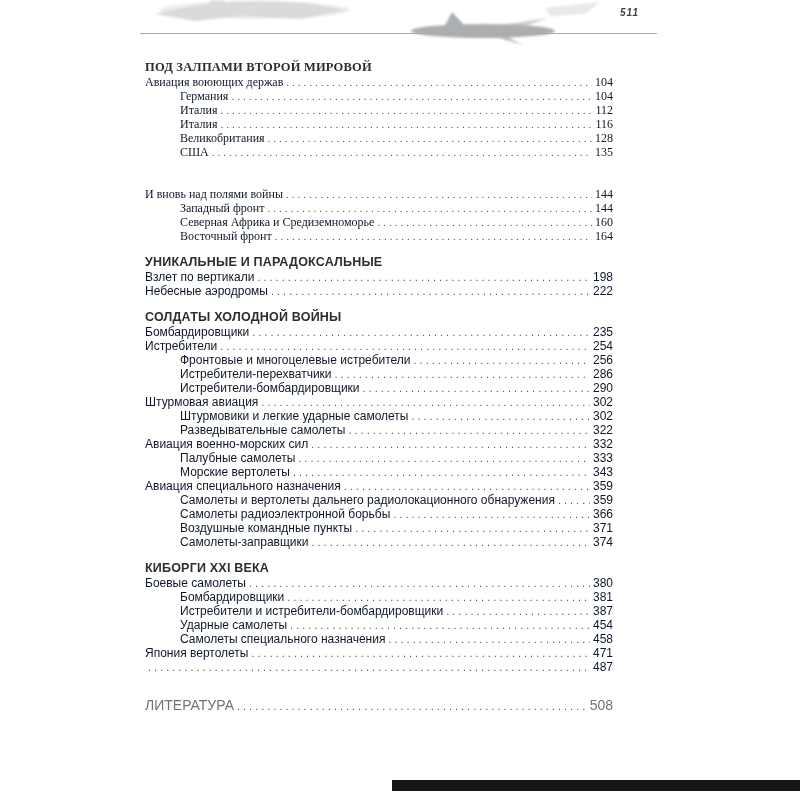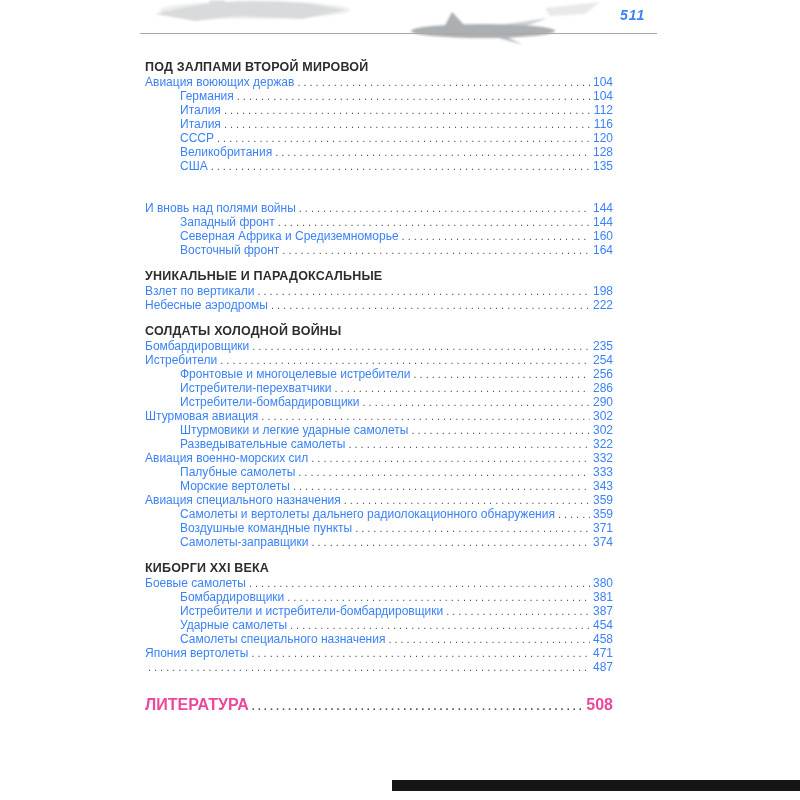--- a/index.html
+++ b/index.html
@@ -21,62 +21,62 @@
   .top-art {
     position: absolute;
     top: 0; left: 0;
     width: 800px; height: 64px;
     pointer-events: none;
   }
   .top-art svg { filter: blur(1.3px); }
   .page-number {
     position: absolute;
     top: 7px; left: 620px;
-    font-size: 14px;
+    font-size: 10px;
     font-weight: bold;
     font-style: italic;
-    color: #3b82f6;
+    color: #404040;
     letter-spacing: 1px;
   }
   .header-rule {
     position: absolute;
     top: 33px; left: 140px;
     width: 517px; height: 1px;
     background: #a9a9a9;
   }
 
   
   .toc {
     position: absolute;
     top: 60px; left: 145px;
     width: 468px;
   }
   .toc-section { margin-top: 12px; }
-  .toc-section:first-child { margin-top: 0; }
+  .toc-section:first-child { margin-top: 0; font-family: Liberation Serif, serif; }
   .toc-section.section-literature { margin-top: 24px; }
   .toc-heading {
     font-weight: bold;
     font-size: 12.5px;
     line-height: 15px;
     color: #2d2d2d;
     letter-spacing: 0.2px;
   }
   .toc-row {
     display: flex;
     align-items: baseline;
     font-size: 12px;
     line-height: 14px;
-    color: #3b82f6;
+    color: #0f172a;
   }
   .toc-row.level-2 { padding-left: 35px; text-align: center; }
   .toc-row.gap { margin-top: 28px; }
   .toc-row.bold {
-    font-weight: bold;
-    font-size: 16px;
-    color: #ec4899;
+    font-weight: normal;
+    font-size: 14px;
+    color: #737373;
   }
   .toc-title { white-space: nowrap; }
   .dots {
     flex: 1;
     overflow: hidden;
     white-space: nowrap;
     margin: 0 3px;
     color: #555;
   }
   .dots::after {
@@ -143,25 +143,20 @@
           <span class="toc-title">Италия</span>
           <span class="dots"></span>
           <span class="toc-page">112</span>
         </div>
         <div class="toc-row level-2">
           <span class="toc-title">Италия</span>
           <span class="dots"></span>
           <span class="toc-page">116</span>
         </div>
         <div class="toc-row level-2">
-          <span class="toc-title">СССР</span>
-          <span class="dots"></span>
-          <span class="toc-page">120</span>
-        </div>
-        <div class="toc-row level-2">
           <span class="toc-title">Великобритания</span>
           <span class="dots"></span>
           <span class="toc-page">128</span>
         </div>
         <div class="toc-row level-2">
           <span class="toc-title">США</span>
           <span class="dots"></span>
           <span class="toc-page">135</span>
         </div>
         <div class="toc-row level-1 gap">
@@ -257,20 +252,25 @@
         </div>
         <div class="toc-row level-1">
           <span class="toc-title">Авиация специального назначения</span>
           <span class="dots"></span>
           <span class="toc-page">359</span>
         </div>
         <div class="toc-row level-2">
           <span class="toc-title">Самолеты и вертолеты дальнего радиолокационного обнаружения</span>
           <span class="dots"></span>
           <span class="toc-page">359</span>
+        </div>
+        <div class="toc-row level-2">
+          <span class="toc-title">Самолеты радиоэлектронной борьбы</span>
+          <span class="dots"></span>
+          <span class="toc-page">366</span>
         </div>
         <div class="toc-row level-2">
           <span class="toc-title">Воздушные командные пункты</span>
           <span class="dots"></span>
           <span class="toc-page">371</span>
         </div>
         <div class="toc-row level-2">
           <span class="toc-title">Самолеты-заправщики</span>
           <span class="dots"></span>
           <span class="toc-page">374</span>

